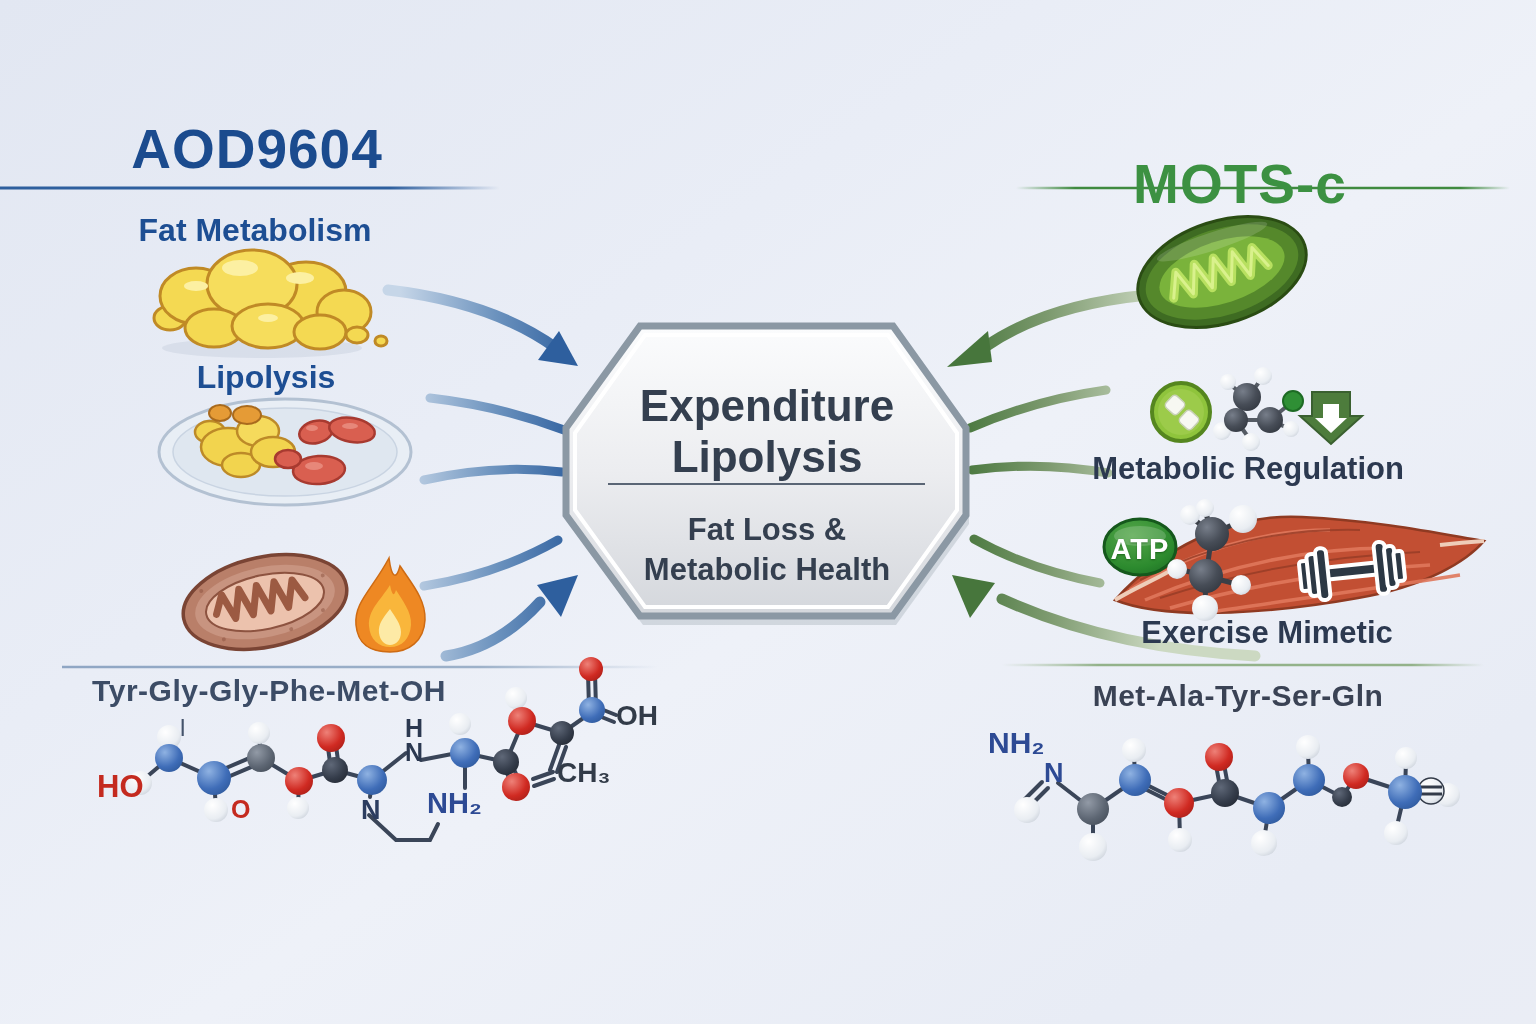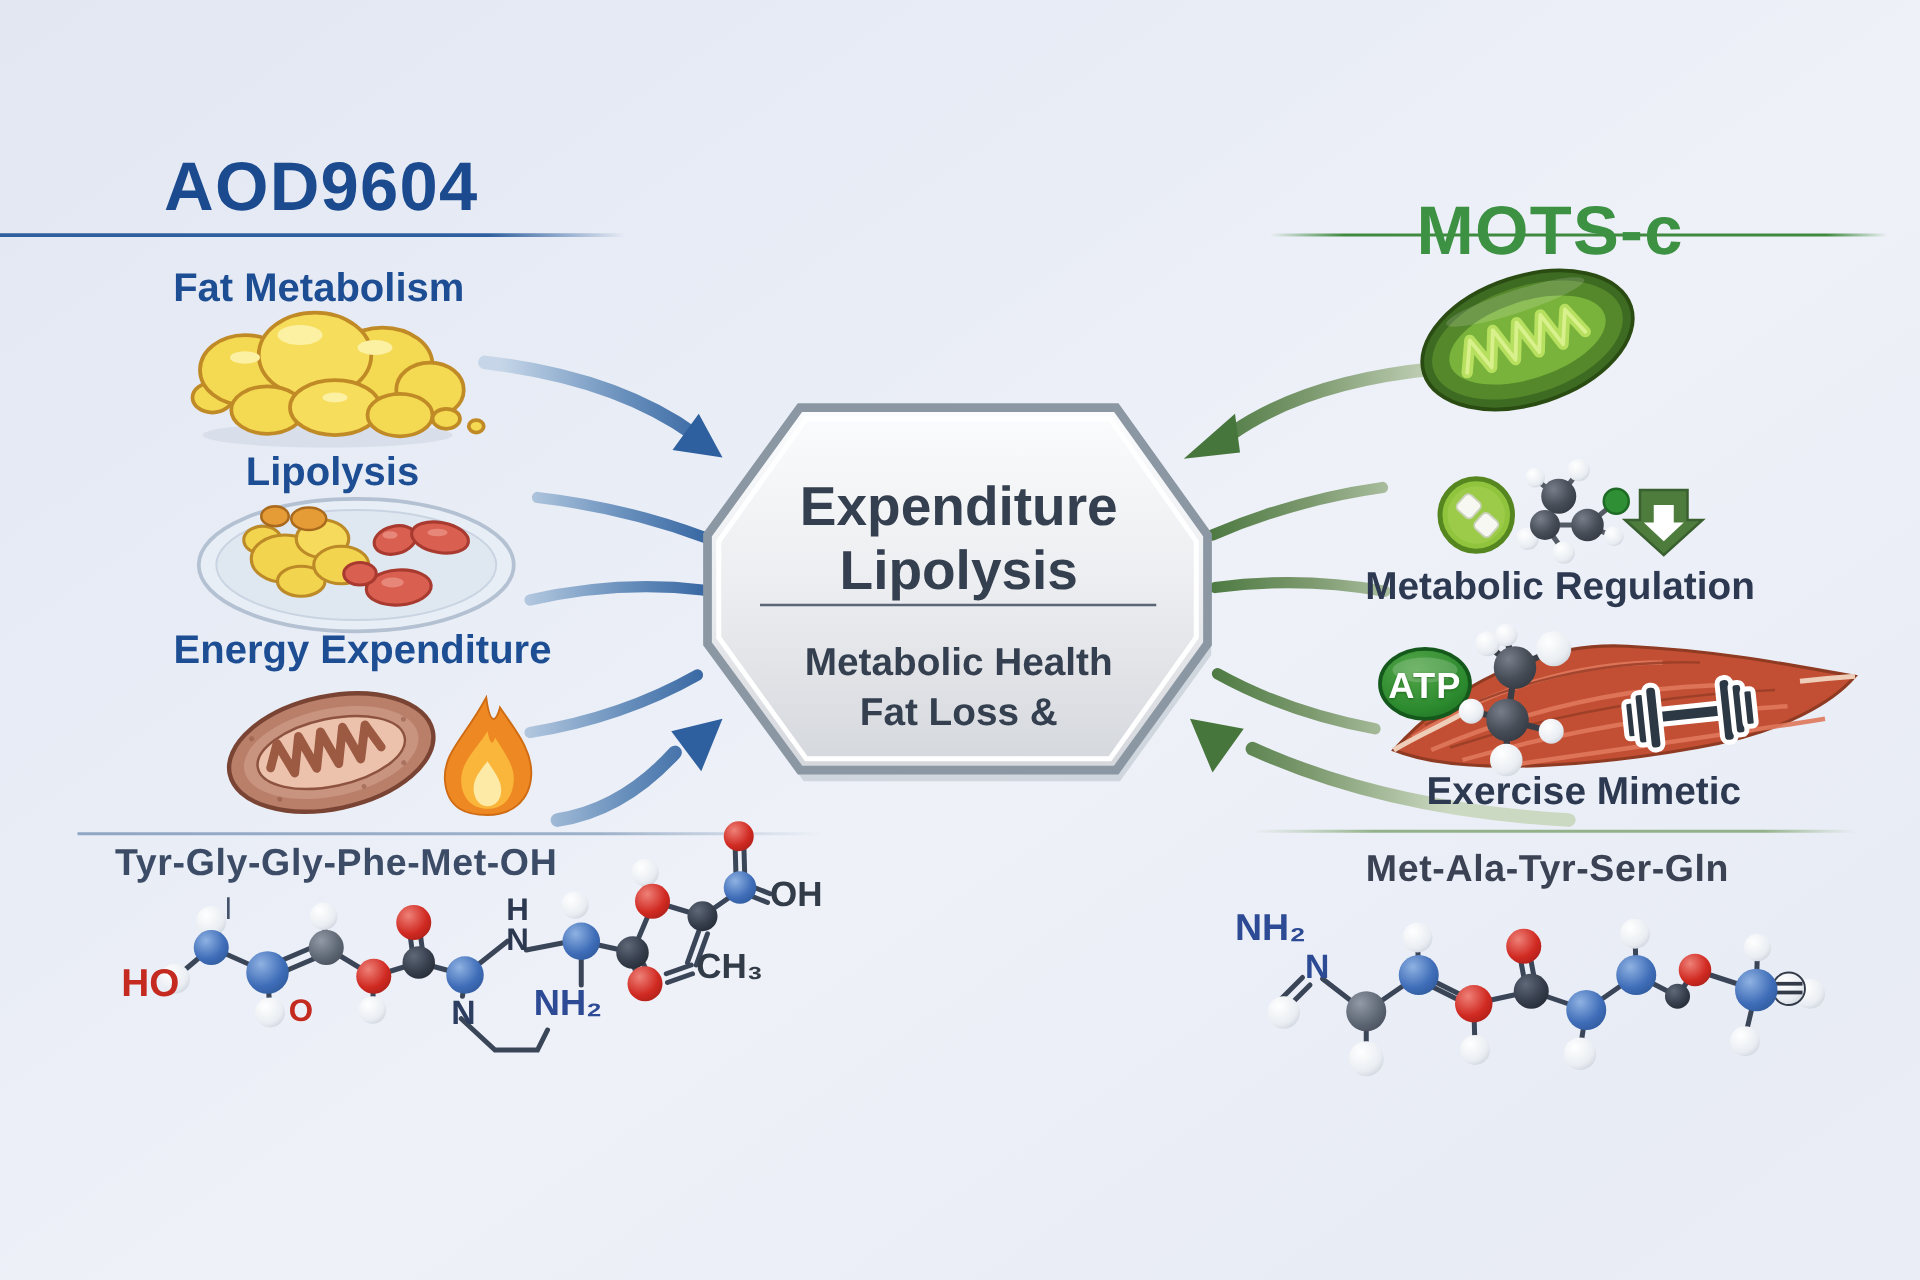--- a/index.html
+++ b/index.html
@@ -397,35 +397,34 @@
     <line x1="1420" y1="794" x2="1442" y2="794" stroke="#333b49" stroke-width="3"></line>
     <circle cx="1405" cy="792" r="17" fill="url(#gB)"></circle>
   </g>
 </svg>
 
 <div class="lbl title" style="left:257px;top:122px;color:#1b4b8e;">AOD9604</div>
 <div class="lbl title" style="left:1240px;top:125px;color:#3c9142;margin-top:32px;">MOTS-c</div>
 
 <div class="lbl benefit" style="left:255px;top:214px;color:#1d4e93;">Fat Metabolism</div>
 <div class="lbl benefit" style="left:266px;top:361px;color:#1d4e93;">Lipolysis</div>
-<div class="lbl benefit" style="left:290px;top:503px;color:#1d4e93;">Energy Expenditure</div>
 
 <div class="lbl benefit" style="left:1248px;top:453px;color:#2c3950;font-size:31px;">Metabolic Regulation</div>
 <div class="lbl benefit" style="left:1267px;top:617px;color:#2c3950;font-size:31px;">Exercise Mimetic</div>
 
 <div class="center-box" style="top:380px;">
   <div class="center-title">
     <div>Expenditure</div>
     <div>Lipolysis</div>
   </div>
 </div>
 <div class="center-box" style="top:507px;">
   <div class="center-sub">
+    <div class="line">Fat Loss &amp;</div>
     <div class="line">Metabolic Health</div>
-    <div class="line">Fat Loss &amp;</div>
   </div>
 </div>
 
 <div class="atp-text" style="left:1140px;top:533px;">ATP</div>
 
 <div class="lbl seq" style="left:269px;top:676px;color:#3c4c66;">Tyr-Gly-Gly-Phe-Met-OH</div>
 <div class="lbl seq" style="left:1238px;top:681px;color:#3a4254;">Met-Ala-Tyr-Ser-Gln</div>
 
 <div class="chem" style="left:97px;top:771px;font-size:31px;color:#c42a1f;">HO</div>
 <div class="chem" style="left:231px;top:797px;font-size:25px;color:#c42a1f;">O</div>

